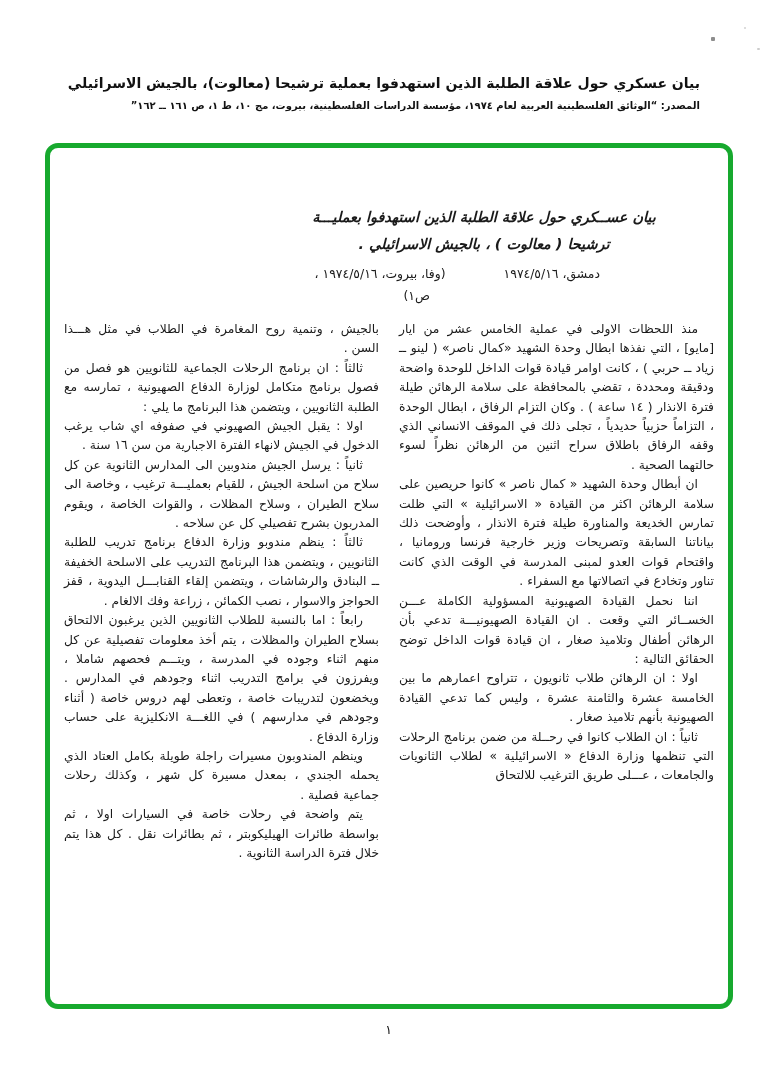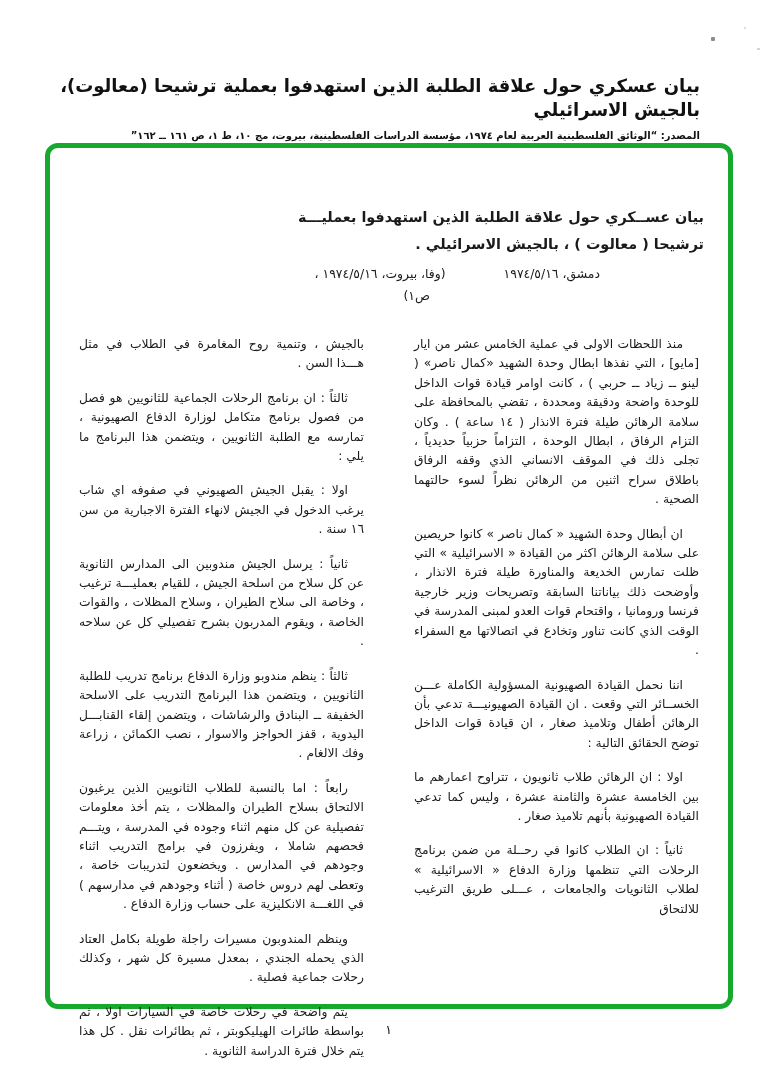--- a/index.html
+++ b/index.html
@@ -19,21 +19,21 @@
     position: absolute;
     top: 74px;
     right: 77px;
     width: 645px;
     direction: rtl;
     text-align: right;
     color: #111;
   }
   .top-header .t {
     font-weight: bold;
-    font-size: 18px;
+    font-size: 14px;
     line-height: 1.35;
   }
   .top-header .s {
     font-weight: bold;
     font-size: 10px;
     margin-top: 7px;
   }
 
   
   .green-box {
@@ -49,21 +49,22 @@
   .box-inner { position: absolute; inset: 0; direction: rtl; }
 
   .doc-title {
     position: absolute;
     top: 56px;
     right: 24px;
     width: 440px;
     font-weight: bold;
     font-size: 14.4px;
     line-height: 27px;
-    text-align: right;
+    text-align: center;
+    font-style: italic;
   }
   .doc-title span { display: block; }
 
   .dateline {
     position: absolute;
     top: 118px;
     right: 128px;
     display: flex;
     gap: 58px;
     font-size: 12.4px;
@@ -83,21 +84,21 @@
     left: 14px;
     display: flex;
     gap: 20px;
   }
   .col {
     width: 320px;
     font-size: 12.3px;
     line-height: 19.4px;
     text-align: justify;
   }
-  .col p { margin: 15px; text-indent: 16px; }
+  .col p { margin: 0; text-indent: 16px; }
   .col p.flush { text-indent: 0; }
 
   .page-num {
     position: absolute;
     top: 1022px;
     left: 0;
     width: 777px;
     text-align: center;
     font-size: 12.5px;
     color: #111;

